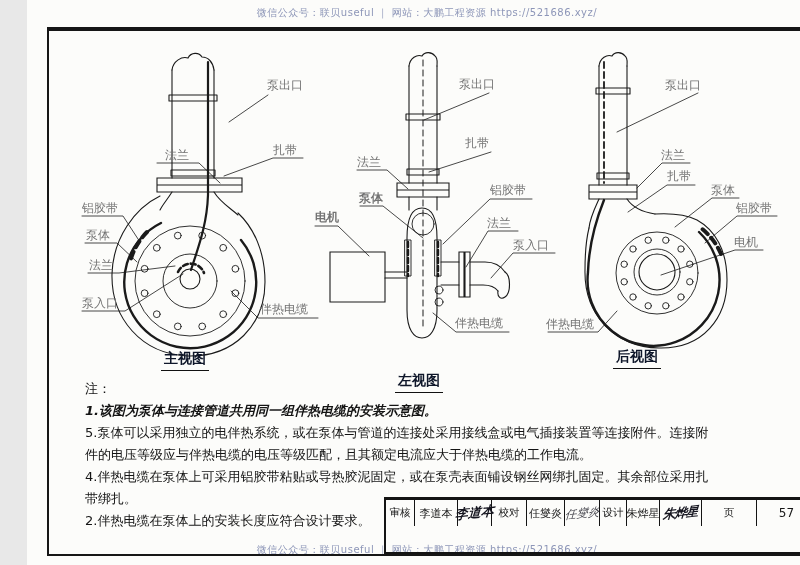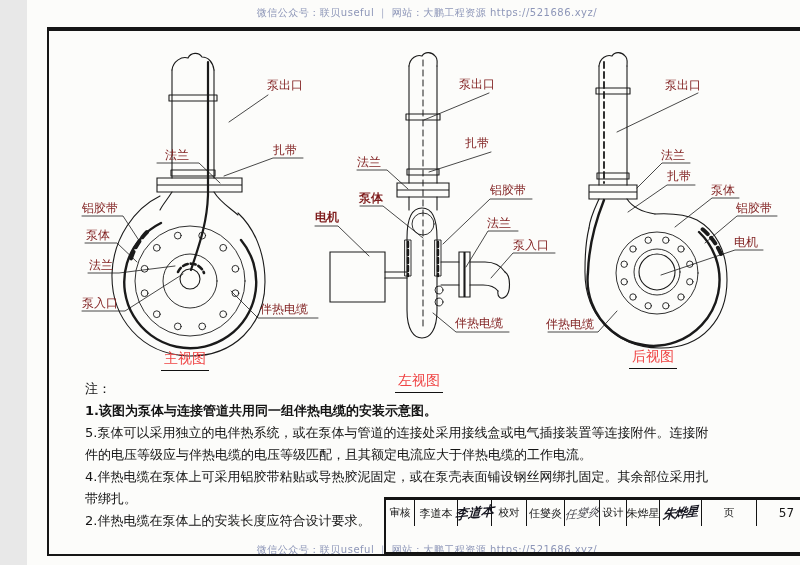--- a/index.html
+++ b/index.html
@@ -5,26 +5,26 @@
   html,body{margin:0;padding:0;background:#e8e8e8;}
   .page{position:relative;width:800px;height:565px;background:#fcfcfa;overflow:hidden;
         font-family:"DejaVu Sans","Liberation Sans",sans-serif;color:#161616;margin-left:27px;}
   .wm{position:absolute;left:0;width:800px;text-align:center;font-size:10px;color:#8d96b8;
       letter-spacing:.5px;z-index:1;}
   .wm-top{top:6px;}
   .wm-bottom{top:543px;}
   .frame{position:absolute;left:20px;top:27px;width:767px;height:523px;
          border:2px solid #161616;border-top-width:4px;z-index:2;background:transparent;}
   .art{position:absolute;left:0;top:0;z-index:3;}
-  .lbl{position:absolute;font-size:12px;line-height:13px;white-space:nowrap;z-index:4;color:#7f1d1d;}
+  .lbl{position:absolute;font-size:12px;line-height:13px;white-space:nowrap;z-index:4;color:#737373;}
   .lbl.b{font-weight:700;}
-  .cap{position:absolute;font-size:14px;font-weight:400;z-index:4;color:#ef4444;
+  .cap{position:absolute;font-size:14px;font-weight:700;z-index:4;color:#0f172a;
        border-bottom:1.6px solid #111;padding:0 3px 2px 3px;white-space:nowrap;}
   .notes{position:absolute;left:58px;top:378px;width:625px;font-size:13px;line-height:22px;z-index:4;color:#141414;}
-  .notes .strong{font-weight:700;}
+  .notes .strong{font-weight:700;font-style:italic;}
   .tblock{position:absolute;left:357px;top:497px;width:434px;height:57px;border:2px solid #141414;
           box-sizing:border-box;z-index:5;background:transparent;}
   .trow{display:flex;box-sizing:border-box;}
   .trow1{height:36px;}
   .trow2{height:27px;border-top:1px solid #141414;}
   .tcell{box-sizing:border-box;display:flex;align-items:center;justify-content:center;
          border-left:1px solid #141414;overflow:visible;white-space:nowrap;}
   .tcell:first-child{border-left:none;}
   .tb-title{width:315px;font-size:17px;font-weight:700;letter-spacing:3px;}
   .tb-lab1{width:55px;font-size:11px;}
@@ -194,21 +194,21 @@
   <span class="lbl" style="left:428px;top:317px">伴热电缆</span>
   <span class="cap" style="left:368px;top:372px">左视图</span>
 
   <span class="lbl" style="left:638px;top:79px">泵出口</span>
   <span class="lbl" style="left:634px;top:149px">法兰</span>
   <span class="lbl" style="left:640px;top:170px">扎带</span>
   <span class="lbl" style="left:684px;top:184px">泵体</span>
   <span class="lbl" style="left:709px;top:202px">铝胶带</span>
   <span class="lbl" style="left:707px;top:236px">电机</span>
   <span class="lbl" style="left:519px;top:318px">伴热电缆</span>
-  <span class="cap" style="left:602px;top:348px">后视图</span>
+  <span class="cap" style="left:586px;top:348px">后视图</span>
 
   <div class="notes">
     <div>注：</div>
     <div class="strong">1.该图为泵体与连接管道共用同一组伴热电缆的安装示意图。</div>
     <div>5.泵体可以采用独立的电伴热系统，或在泵体与管道的连接处采用接线盒或电气插接装置等连接附件。连接附件的电压等级应与伴热电缆的电压等级匹配，且其额定电流应大于伴热电缆的工作电流。</div>
     <div>4.伴热电缆在泵体上可采用铝胶带粘贴或导热胶泥固定，或在泵壳表面铺设钢丝网绑扎固定。其余部位采用扎带绑扎。</div>
     <div>2.伴热电缆在泵体上的安装长度应符合设计要求。</div>
   </div>
 
   <div class="tblock">

